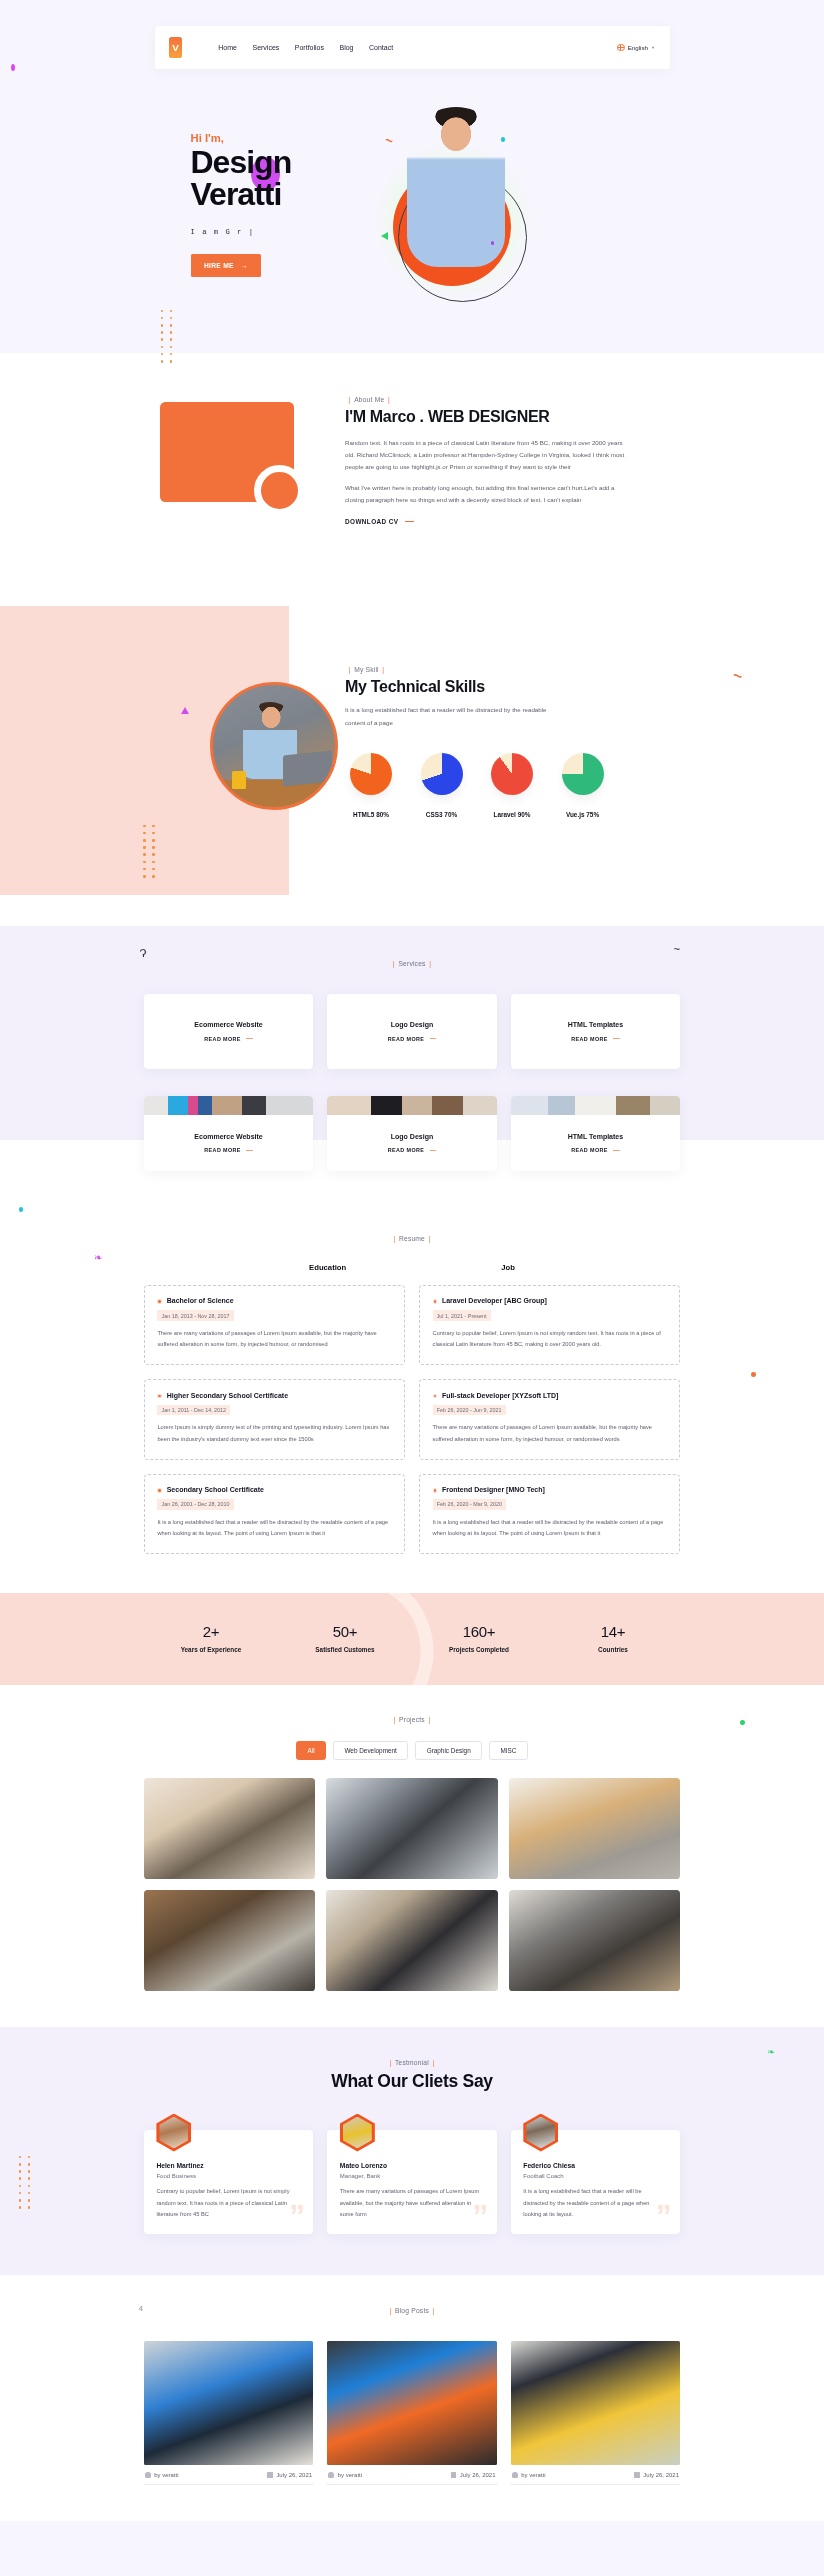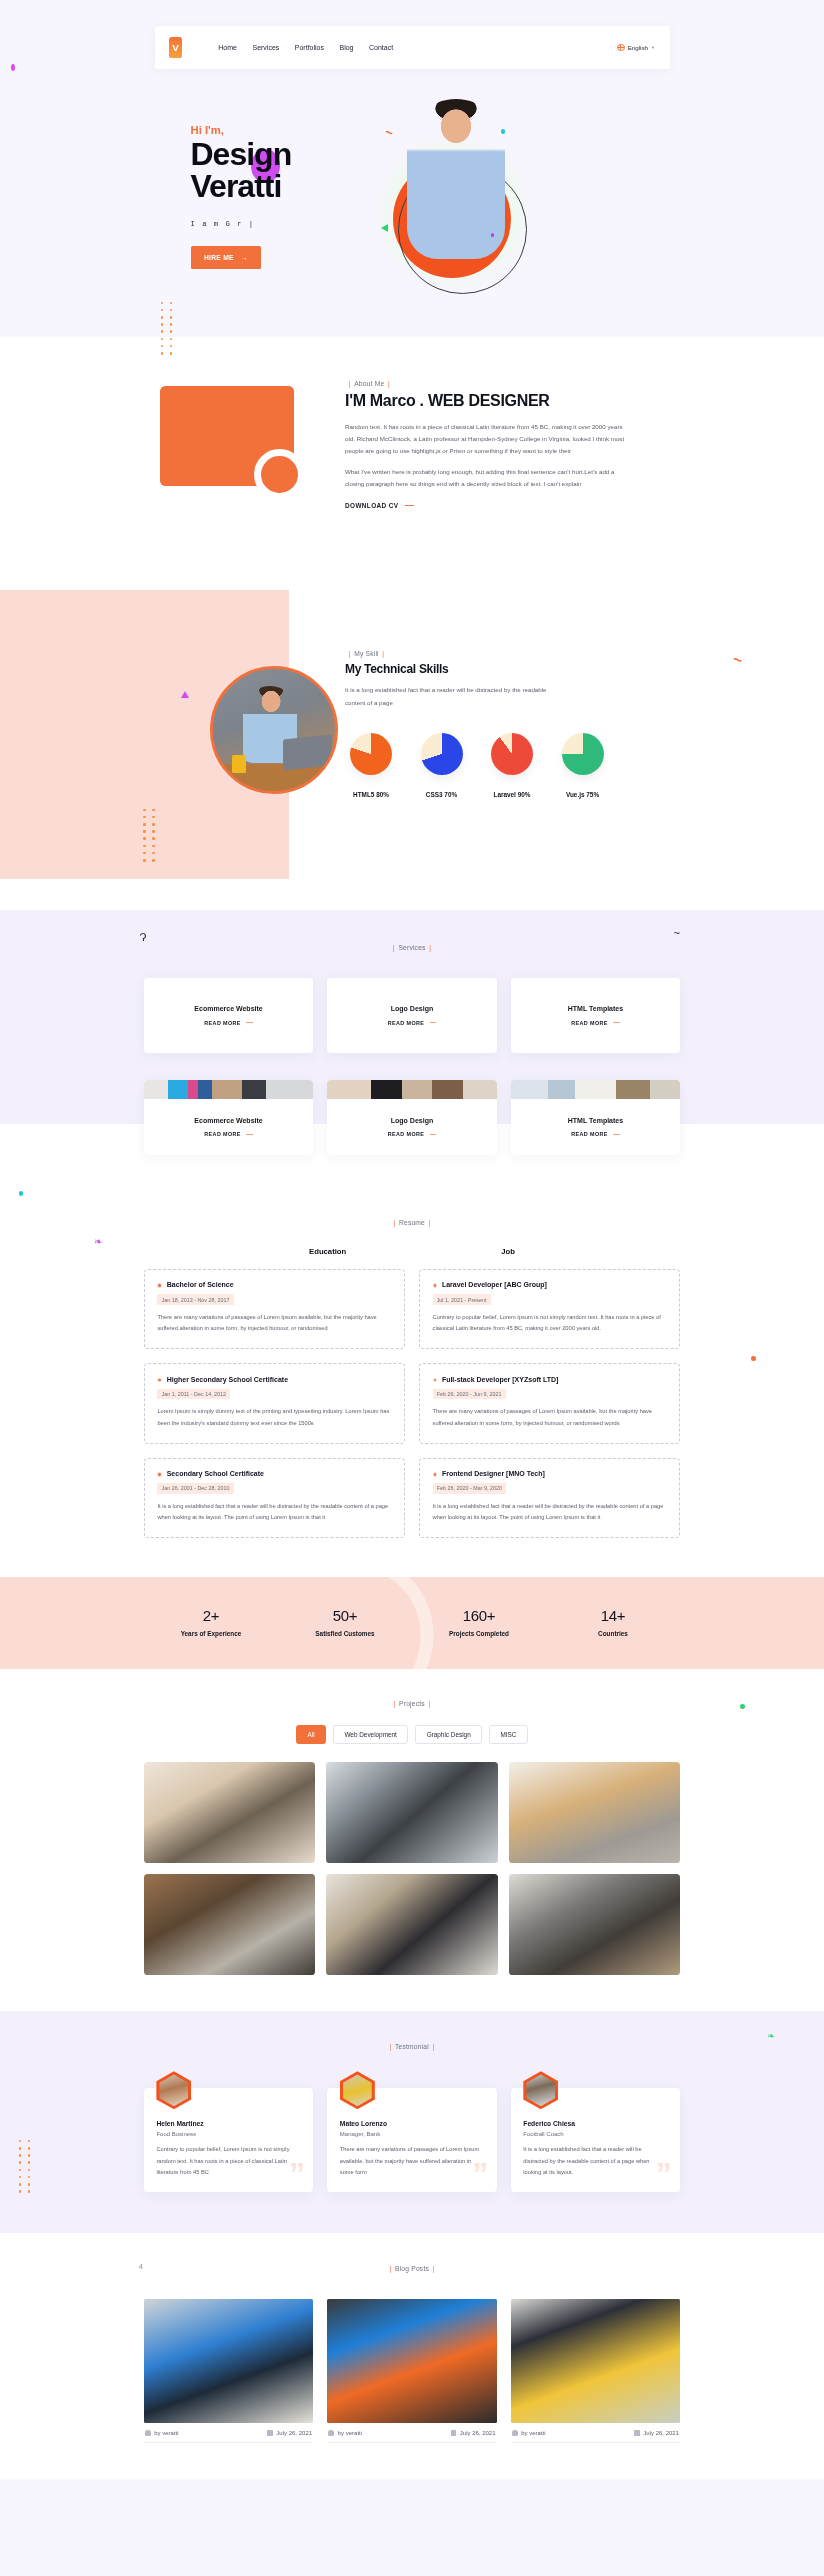--- a/index.html
+++ b/index.html
@@ -50,21 +50,21 @@
   }
   .globe:before, .globe:after {
     content:""; position:absolute; background:#f2713a;
   }
   .globe:before { left: 50%; top: 0; width: 0.7px; height: 100%; margin-left:-0.4px; }
   .globe:after { top: 50%; left: 0; height: 0.7px; width: 100%; margin-top:-0.4px; }
   .lang-label { font-size: 6.2px; color: #2a2b3d; }
   .caret { font-size: 4.1px; color: #8b8c9b; }
 
   
-  .hero { width: 567px; margin: 0 auto; display: flex; position: relative;
+  .hero { width: 567px; margin: 8px auto; display: flex; position: relative;
           height: 268px; padding-top: 24px; }
   .hero-left { width: 222px; padding-left: 62px; padding-top: 31px; position: relative; z-index: 3; }
   .hero-hi { color: #f2713a; font-size: 11.3px; font-weight: 700; margin-bottom: 2.1px; }
   .hero-name {
     font-size: 32px; line-height: 1.0; font-weight: 700;
     letter-spacing: -1px; color: #0b0c14; position: relative; z-index: 3;
   }
   .blob-purple {
     position: absolute; left: 122px; top: 56px; width: 29px; height: 34px;
     border-radius: 50%; background: #cf4df0;
@@ -173,21 +173,21 @@
     position: absolute; left: 18.5px; bottom: 18.5px; width: 14.4px; height: 17.5px;
     background: #f0b81e; border-radius: 1.5px;
   }
   .skills-dots { position: absolute; left: 40px; bottom: 17.5px; }
   .skills-tri {
     position: absolute; left: 78px; top: 101px; width: 0; height: 0;
     border-left: 4.1px solid transparent; border-right: 4.1px solid transparent;
     border-bottom: 7.2px solid #cf4df0;
   }
   .skills-right { width: 330px; padding-top: 60px; }
-  .skills-h { font-size: 12px; font-weight: 800; letter-spacing: -0.3px; margin: 4.1px 0 8.2px; }
+  .skills-h { font-size: 16px; font-weight: 800; letter-spacing: -0.3px; margin: 4.1px 0 8.2px; }
   .skills-p { font-size: 6.2px; line-height: 2.0; color: #5c5e6c; max-width: 216px; }
   .pies { display: flex; gap: 18.5px; margin-top: 24px; }
   .pie-item { width: 52px; text-align: center; }
   .pie {
     width: 42px; height: 42px; border-radius: 50%; margin: 0 auto 15.5px;
     box-shadow: 0 5.2px 9.3px rgba(0,0,0,.06);
   }
   .pie-label { font-size: 6.4px; font-weight: 700; color: #12141d; white-space: nowrap; }
 
   
@@ -641,20 +641,21 @@
     </div>
     <div class="deco" style="left:6.2px;top:520px;color:#2c2d3c;font-size:8.2px;">⌒</div>
     <div class="deco" style="right:79px;top:35px;width:4.6px;height:4.6px;border-radius:50%;background:#2fd36d;"></div>
   </section>
 
   <section class="testi">
     <div class="container">
       <div class="sec-tag">
         <span class="bar">|</span><span>Testmonial</span><span class="bar">|</span>
       </div>
+      <h2 class="sec-title">What Our Cliets Say</h2>
       <div class="testi-grid">
         <div class="testi-card">
           <div class="testi-ava">
               <div class="inner" style="background:linear-gradient(165deg,#d8c8b8 0%,#b07a52 45%,#e9d9c6 100%);"></div>
             </div>
           <div class="testi-name">Helen Martinez</div>
           <div class="testi-role">Food Business</div>
           <div class="testi-text">Contrary to popular belief, Lorem Ipsum is not simply random text. It has roots in a piece of classical Latin literature from 45 BC</div>
           <div class="quote-mark">”</div>
         </div>

